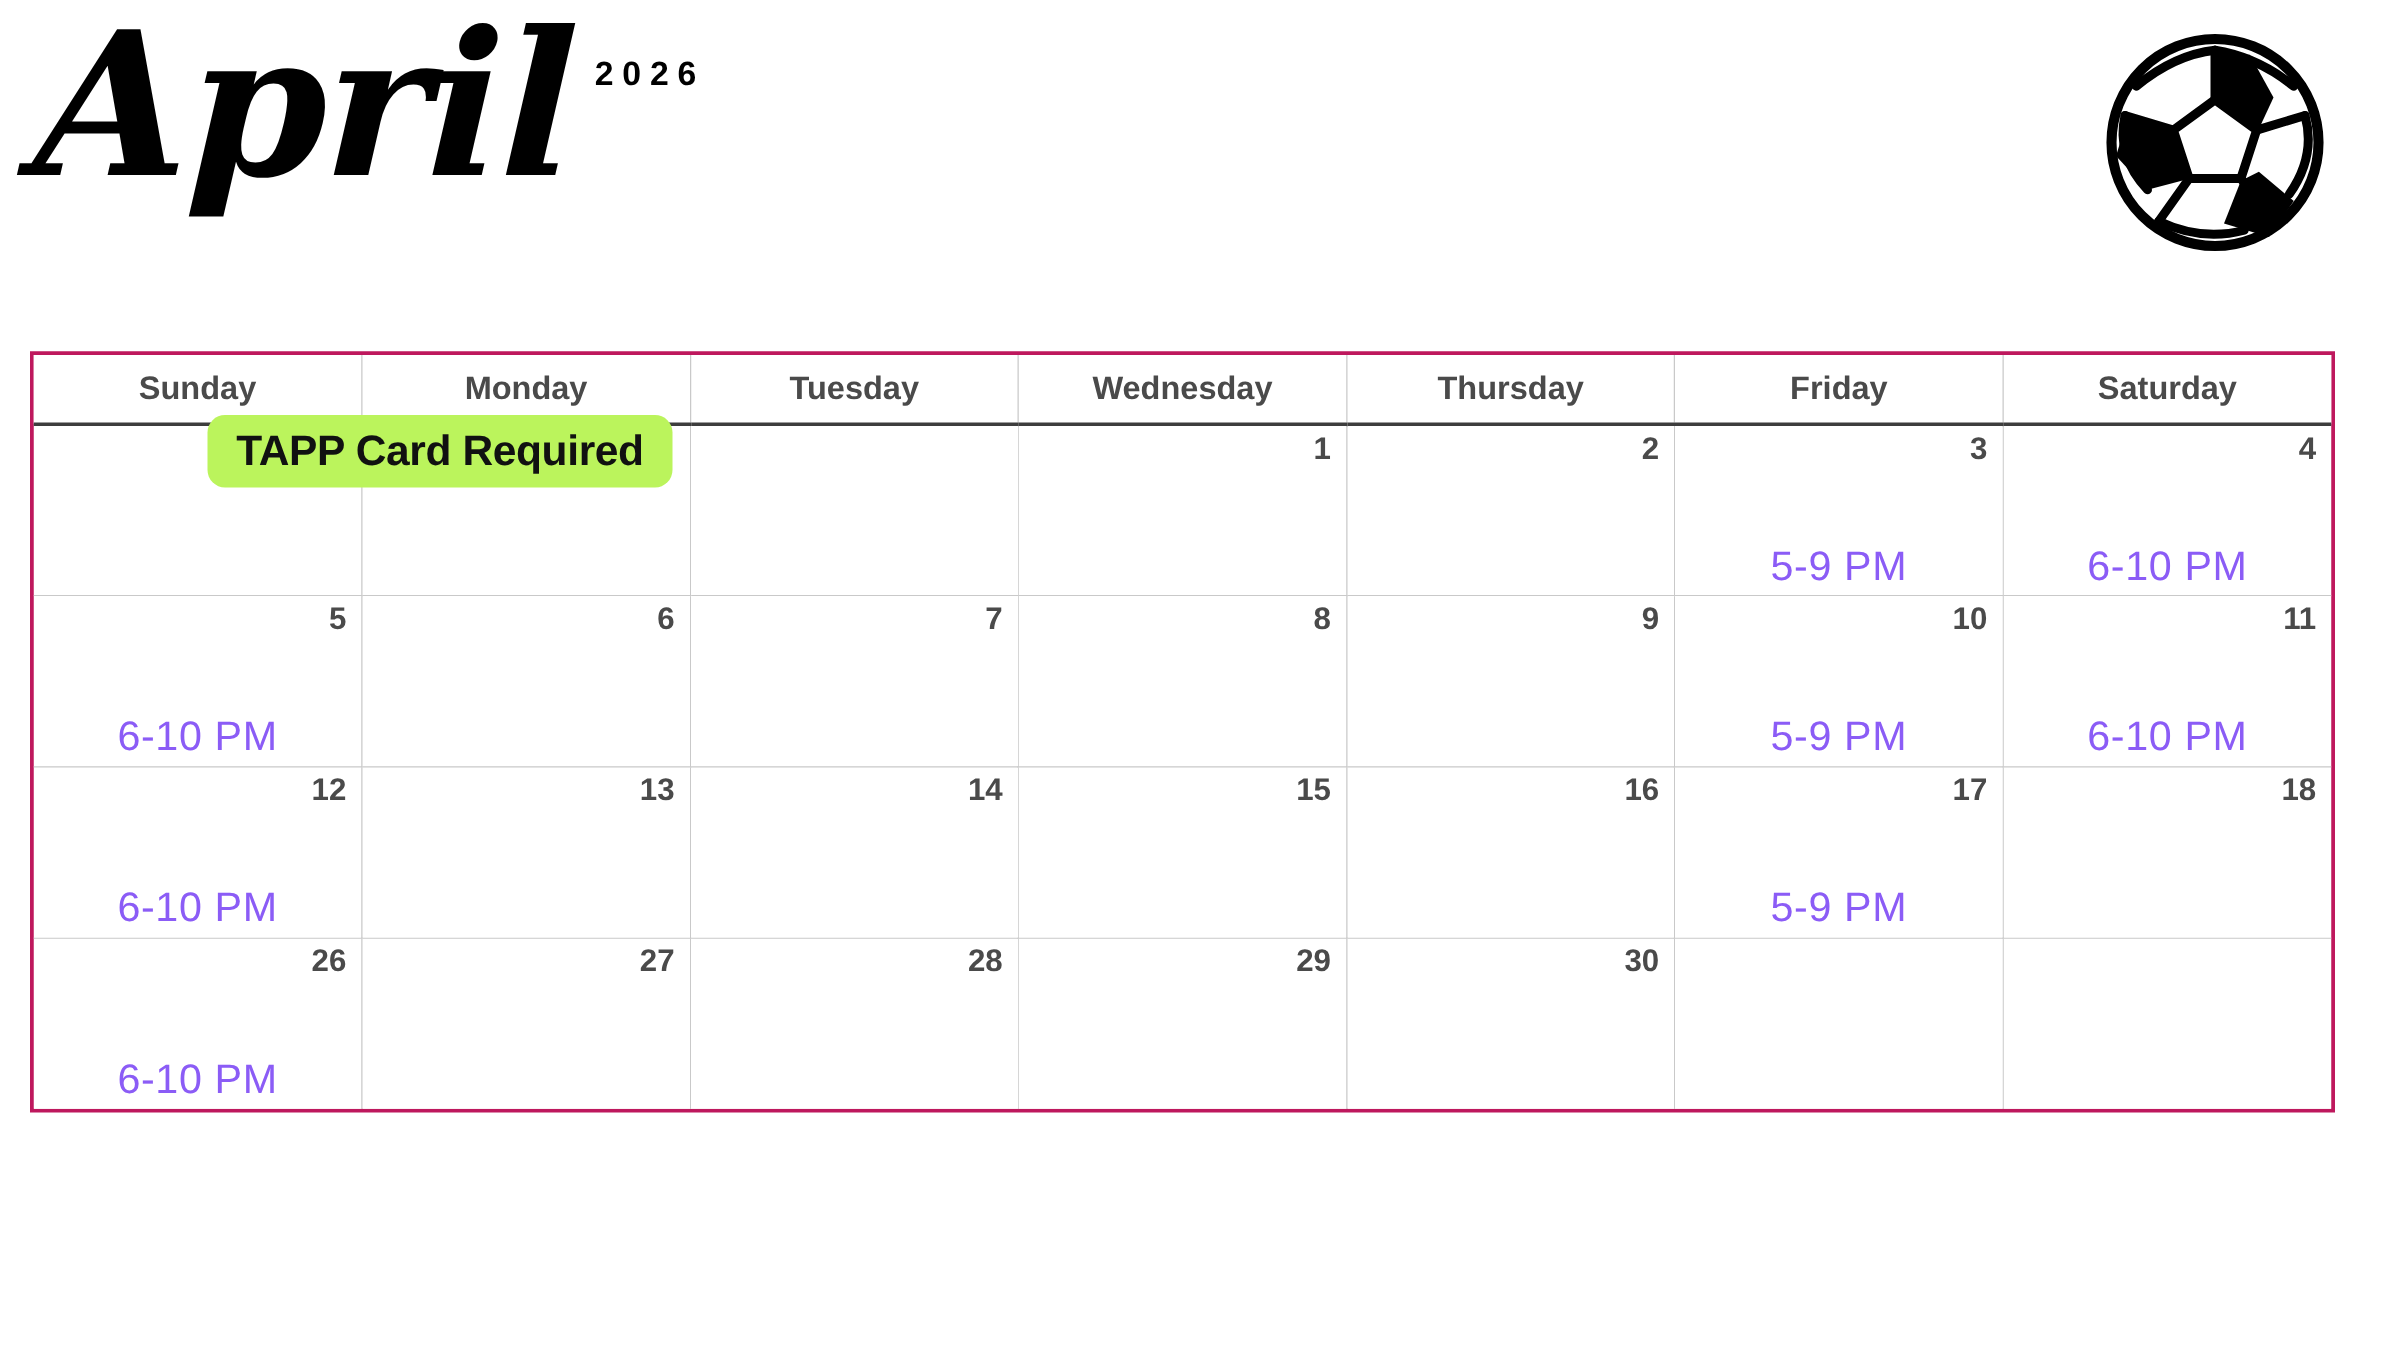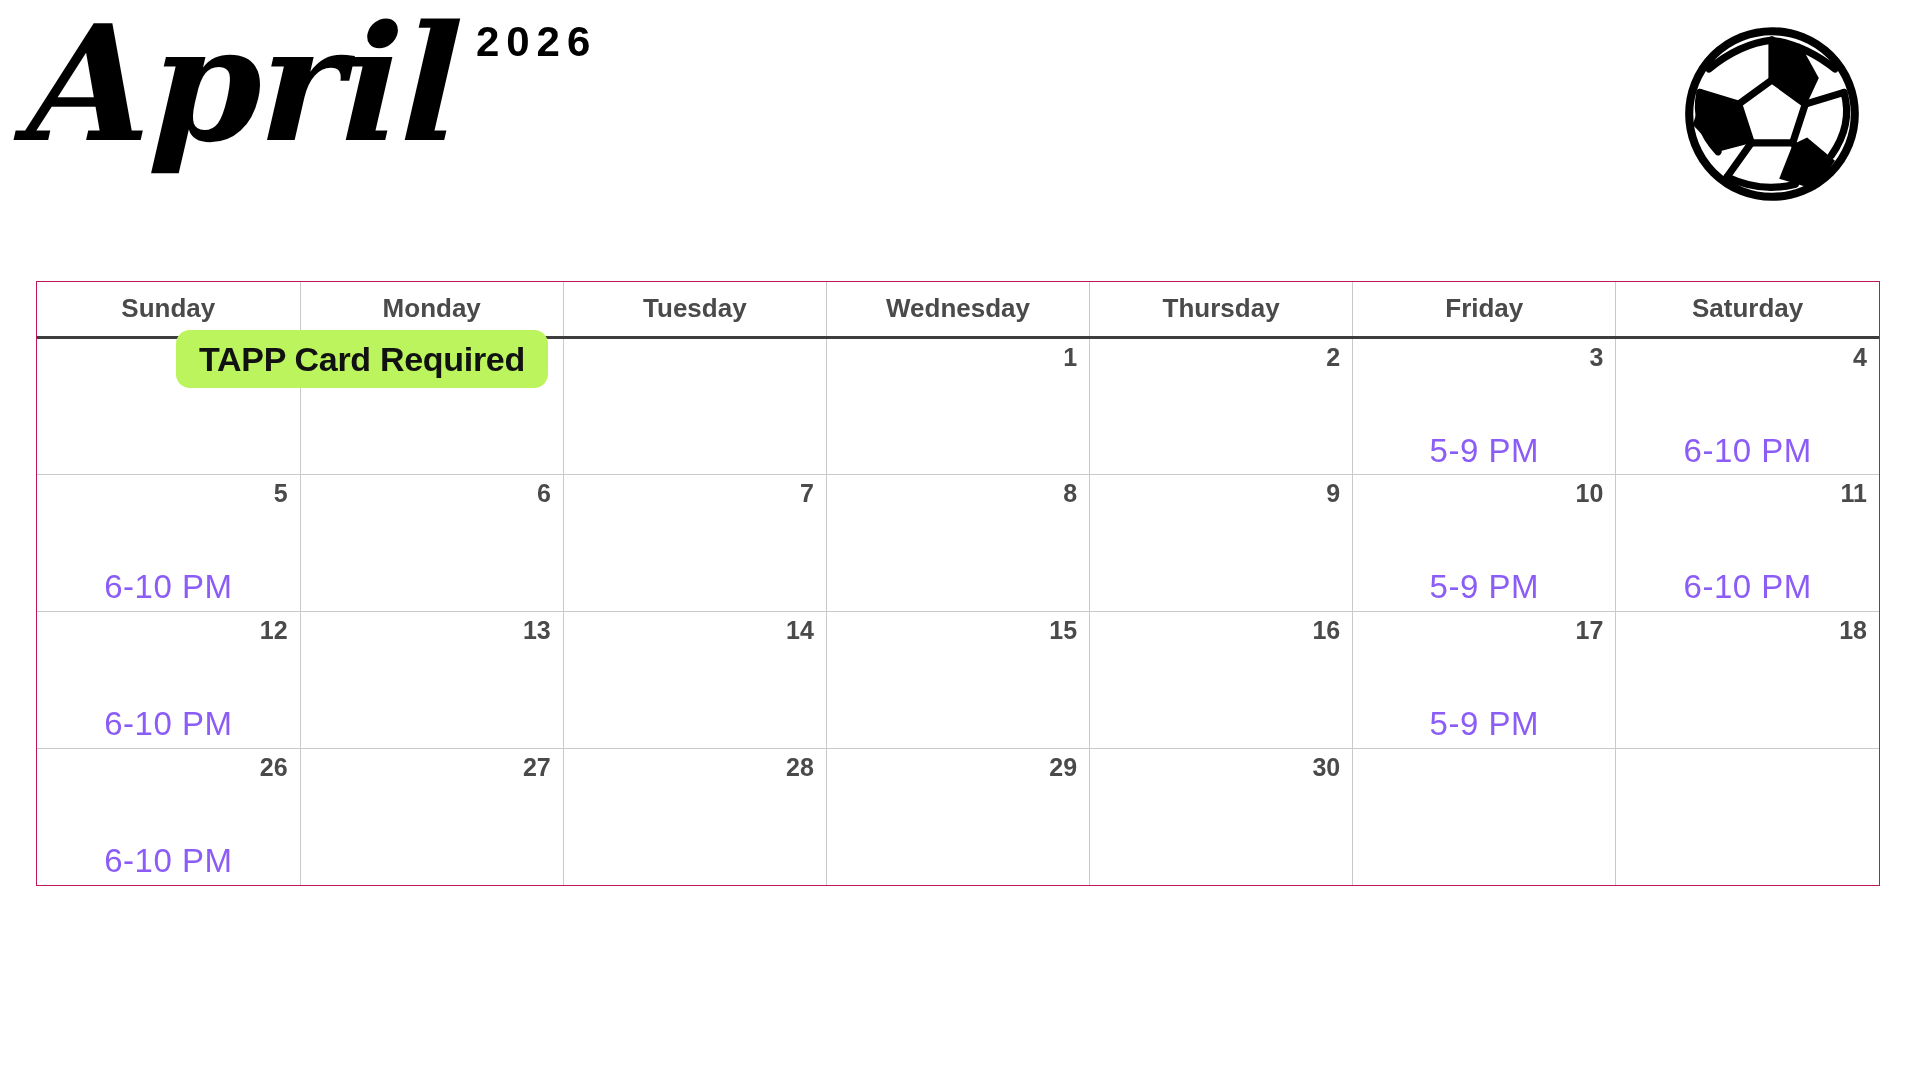--- a/index.html
+++ b/index.html
@@ -29,25 +29,25 @@
     font-style: italic;
     font-size: 160px;
     line-height: 0.95;
     letter-spacing: -2px;
     color: #000;
     transform: skewX(-2deg);
   }
   .year {
     font-family: "Liberation Sans", sans-serif;
     font-weight: 700;
-    font-size: 42px;
+    font-size: 27px;
     letter-spacing: 7px;
     color: #000;
     margin-left: 16px;
-    margin-top: 10px;
+    margin-top: 36px;
   }
   .title-block {
     position: absolute;
     left: 740px; top: 48px;
     width: 700px;
     text-align: center;
   }
   .title-line {
     font-family: "Liberation Sans", sans-serif;
     font-weight: 700;
@@ -59,24 +59,24 @@
   .ball-wrap {
     position: absolute;
     right: 58px; top: 24px;
     width: 180px; height: 180px;
   }
   .ball-wrap svg { display: block; width: 180px; height: 180px; }
 
   
   .calendar {
     position: absolute;
-    left: 36px;
+    left: 24px;
     top: 281px;
     width: 1844px;
-    border: 1px solid #be185d;
+    border: 3px solid #be185d;
     background: #fff;
   }
   table.cal {
     width: 100%;
     border-collapse: collapse;
     table-layout: fixed;
   }
   table.cal th {
     height: 55px;
     border-right: 1px solid #c9c9c9;

